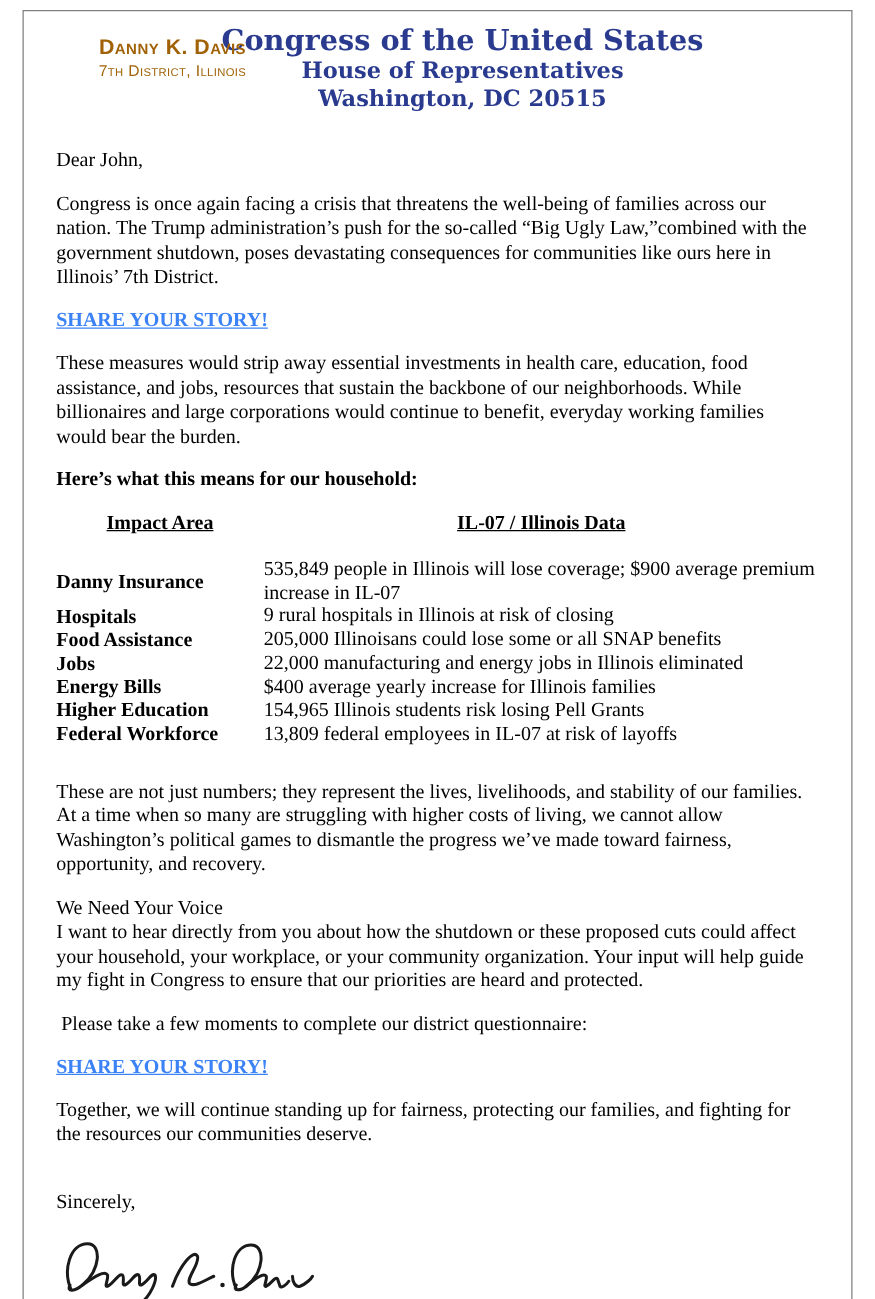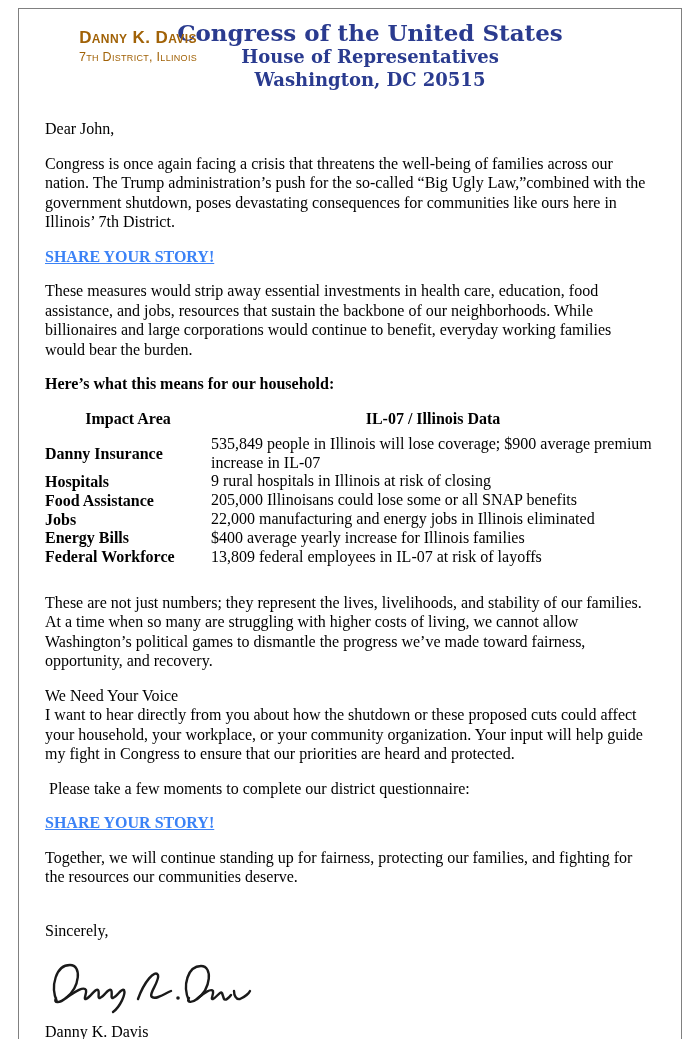--- a/index.html
+++ b/index.html
@@ -75,21 +75,21 @@
   .no-bottom { margin-bottom: 0; }
   .no-top { margin-top: 0; }
   .pre { white-space: pre-wrap; }
   
   .impact-table { margin: 16px 0 26px 0; }
   .trow {
     display: grid;
     grid-template-columns: 166px 1fr;
     align-items: center;
   }
-  .thead { margin-bottom: 7px; }
+  .thead { margin-bottom: 19px; text-decoration: underline; }
   .thcell { font-weight: bold; text-align: center; }
   .tcell-label { font-weight: bold; padding-right: 8px; align-self: center; }
   .tcell-data { line-height: 1.18; }
   
   .closing { margin-top: 34px; }
   .signature-wrap { margin: 8px 0 0 0; height: 60px; }
   .sig-name { margin-top: 6px; }
 </style>
 </head>
 <body>
@@ -139,20 +139,24 @@
       </div>
       <div class="trow">
         <div class="tcell-label">Jobs</div>
         <div class="tcell-data">22,000 manufacturing and energy jobs in Illinois eliminated</div>
       </div>
       <div class="trow">
         <div class="tcell-label">Energy Bills</div>
         <div class="tcell-data">$400 average yearly increase for Illinois families</div>
       </div>
       <div class="trow">
+        <div class="tcell-label">Higher Education</div>
+        <div class="tcell-data">154,965 Illinois students risk losing Pell Grants</div>
+      </div>
+      <div class="trow">
         <div class="tcell-label">Federal Workforce</div>
         <div class="tcell-data">13,809 federal employees in IL-07 at risk of layoffs</div>
       </div>
     </div>
 
     <p>These are not just numbers; they represent the lives, livelihoods, and stability of our families. At a time when so many are struggling with higher costs of living, we cannot allow Washington’s political games to dismantle the progress we’ve made toward fairness, opportunity, and recovery.</p>
 
     <p class="no-bottom">We Need Your Voice</p>
     <p class="no-top">I want to hear directly from you about how the shutdown or these proposed cuts could affect your household, your workplace, or your community organization. Your input will help guide my fight in Congress to ensure that our priorities are heard and protected.</p>
 

